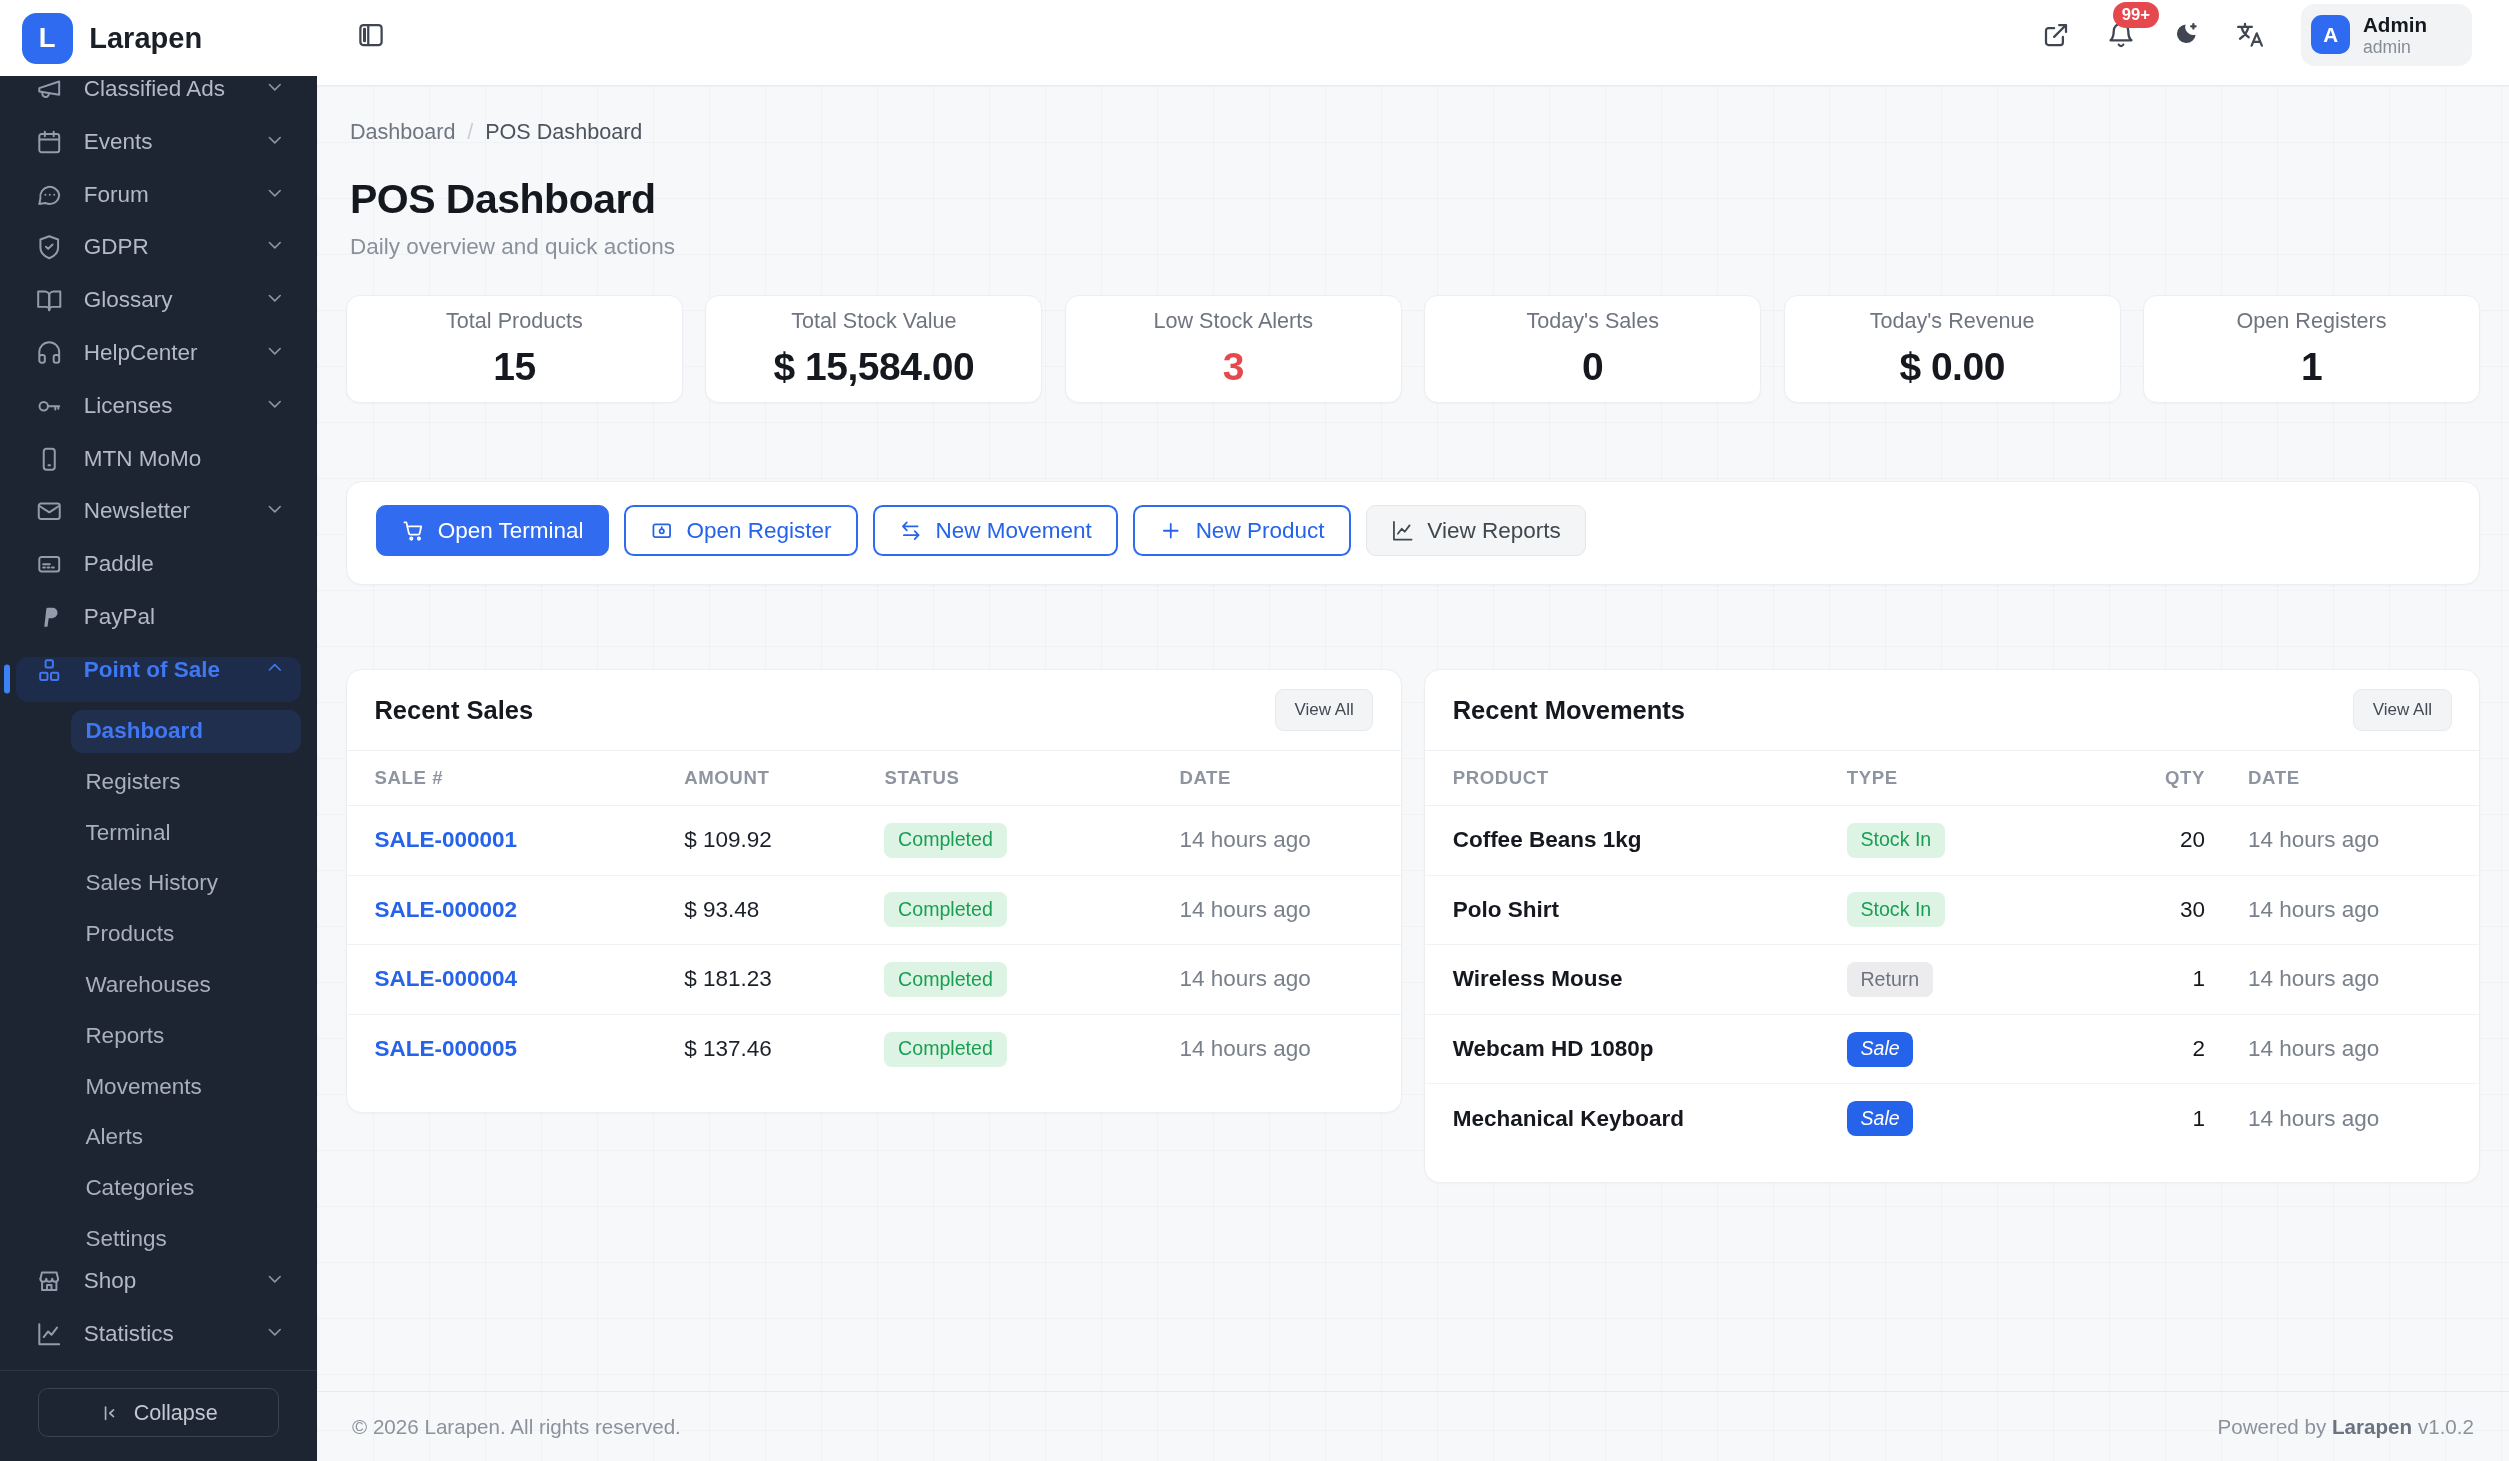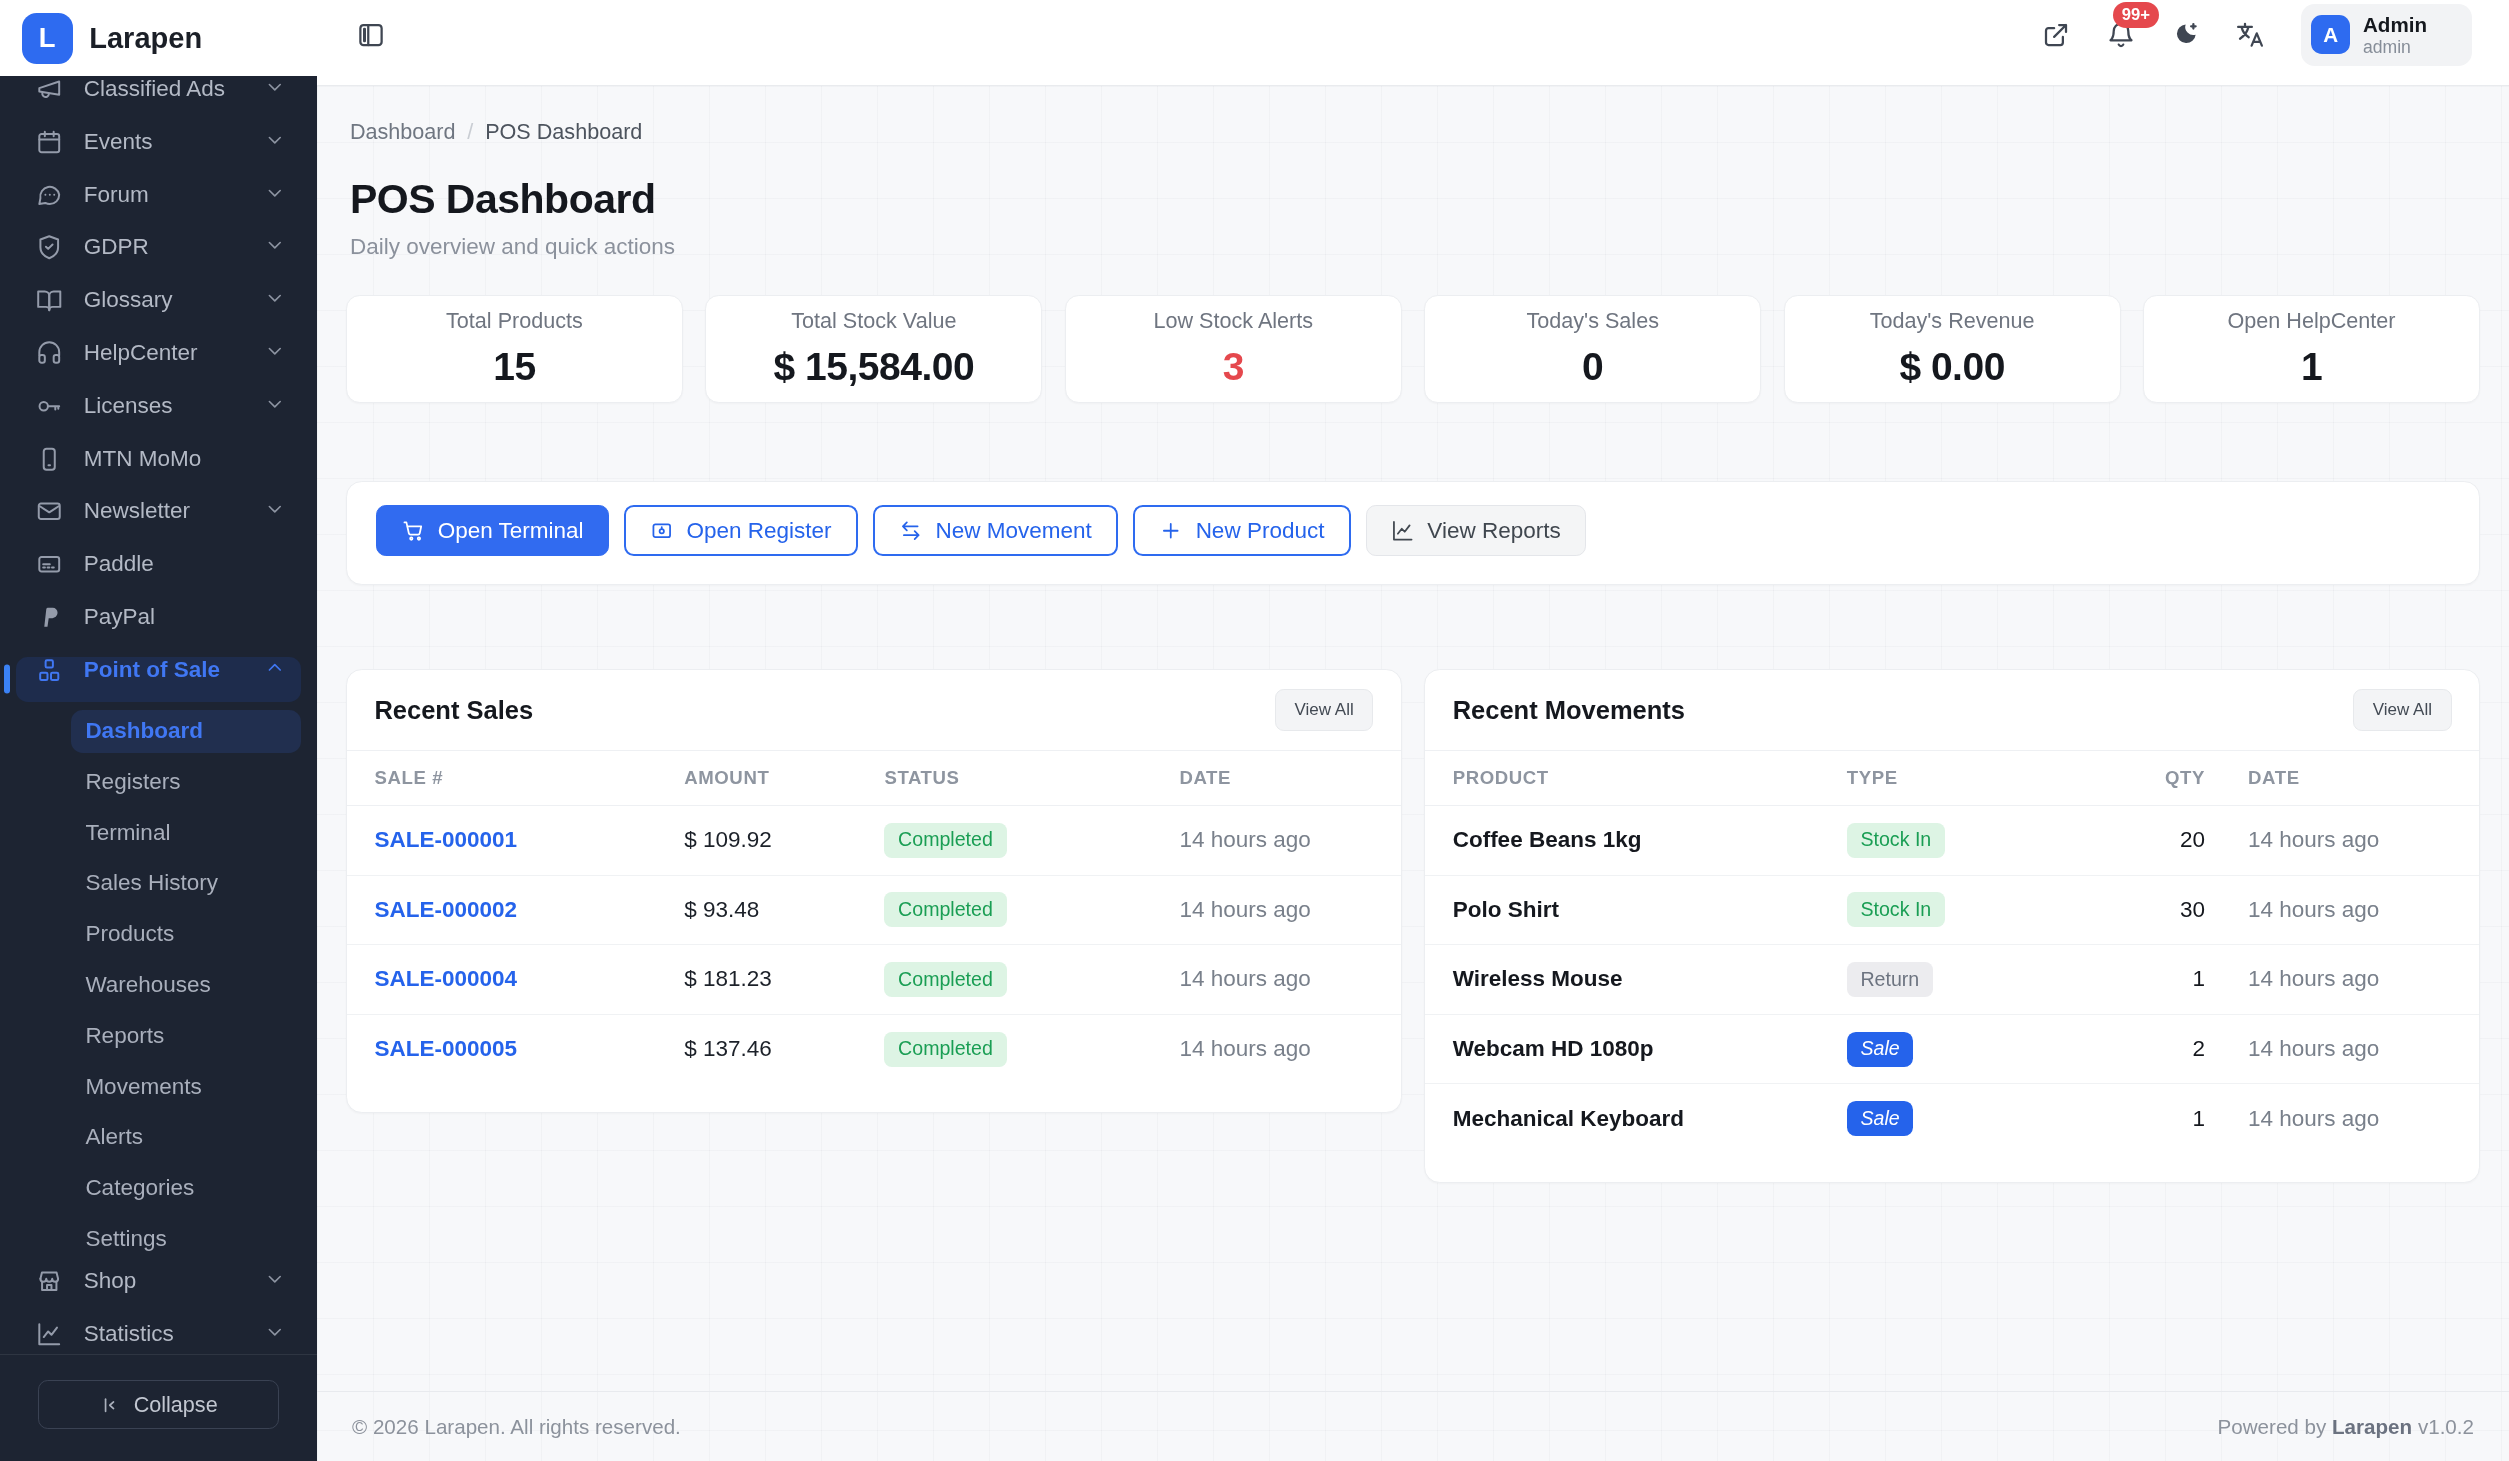--- a/index.html
+++ b/index.html
@@ -20,21 +20,21 @@
   .nav-item .icon { width: 26.5px; height: 26.5px; color: #949baa; flex-shrink: 0; }
   .icon svg { width: 100%; height: 100%; display: block; }
   .nav-item .chevron { margin-left: auto; width: 21.6px; height: 21.6px; color: #8d94a2; }
   .nav-item.active { background: #1e2c4c; color: #4077f3; font-weight: 600; }
   .nav-item.active .icon, .nav-item.active .chevron { color: #4077f3; }
   .active-bar { position: absolute; left: -11.8px; top: 50%; transform: translateY(-50%); width: 5.9px; height: 29px; border-radius: 3.9px; background: #3b82f6; }
   .submenu { padding-left: 55px; margin-bottom: 7.8px; }
   .sub-item { height: 43px; margin-bottom: 7.8px; border-radius: 11.8px; display: flex; align-items: center; padding: 0 14.7px; color: #a9afbc; font-size: 22.5px; cursor: pointer; }
   .sub-item.active { background: #212f4f; color: #4077f3; font-weight: 600; }
   .sidebar-footer { border-top: 1px solid rgba(255,255,255,.08); padding: 13.7px 15.7px 19.6px; }
-  .collapse-btn { width: 241px; height: 49px; margin: 12px auto; display: flex; align-items: center; justify-content: center; gap: 11.8px; background: transparent; border: 1px solid #3a4253; border-radius: 9.8px; color: #c2c7d1; font-size: 21.6px; font-family: inherit; cursor: pointer; }
+  .collapse-btn { width: 241px; height: 49px; margin: 4px auto; display: flex; align-items: center; justify-content: center; gap: 11.8px; background: transparent; border: 1px solid #3a4253; border-radius: 9.8px; color: #c2c7d1; font-size: 21.6px; font-family: inherit; cursor: pointer; }
   .collapse-btn .icon { width: 22.5px; height: 22.5px; color: #aab0bc; }
 
   
   .right { flex: 1; display: flex; flex-direction: column; min-width: 0; }
   .topbar { height: 86px; background: #fff; border-bottom: 1px solid #e9ebee; display: flex; align-items: center; padding: 0 37px 15px 33px; flex-shrink: 0; }
   .icon-btn { background: none; border: none; width: 41px; height: 41px; display: flex; align-items: center; justify-content: center; color: #3f4652; cursor: pointer; padding: 0; }
   .icon-btn .icon { width: 30px; height: 30px; }
   .topbar-right { margin-left: auto; display: flex; align-items: center; gap: 23.5px; }
   .bell-wrap { position: relative; }
   .notif-badge { position: absolute; top: -12.7px; left: 12.7px; background: #e5484d; color: #fff; font-size: 16.7px; font-weight: 700; line-height: 1; padding: 4.9px 8.8px; border-radius: 979px; }
@@ -428,21 +428,21 @@
           </div>
           <div class="stat-card">
             <div class="stat-label">Today's Sales</div>
             <div class="stat-value ">0</div>
           </div>
           <div class="stat-card">
             <div class="stat-label">Today's Revenue</div>
             <div class="stat-value ">$ 0.00</div>
           </div>
           <div class="stat-card">
-            <div class="stat-label">Open HelpCenter</div>
+            <div class="stat-label">Open Registers</div>
             <div class="stat-value ">1</div>
           </div>
         </div>
 
       <section class="card qa-card">
         <div class="qa-body">
             <button class="qa-btn primary">
               <span class="icon ">
                 <svg viewBox="0 0 24 24" fill="none" stroke="currentColor" stroke-width="1.8" stroke-linecap="round" stroke-linejoin="round">
                   <circle cx="9.5" cy="20" r="1.2"></circle>

